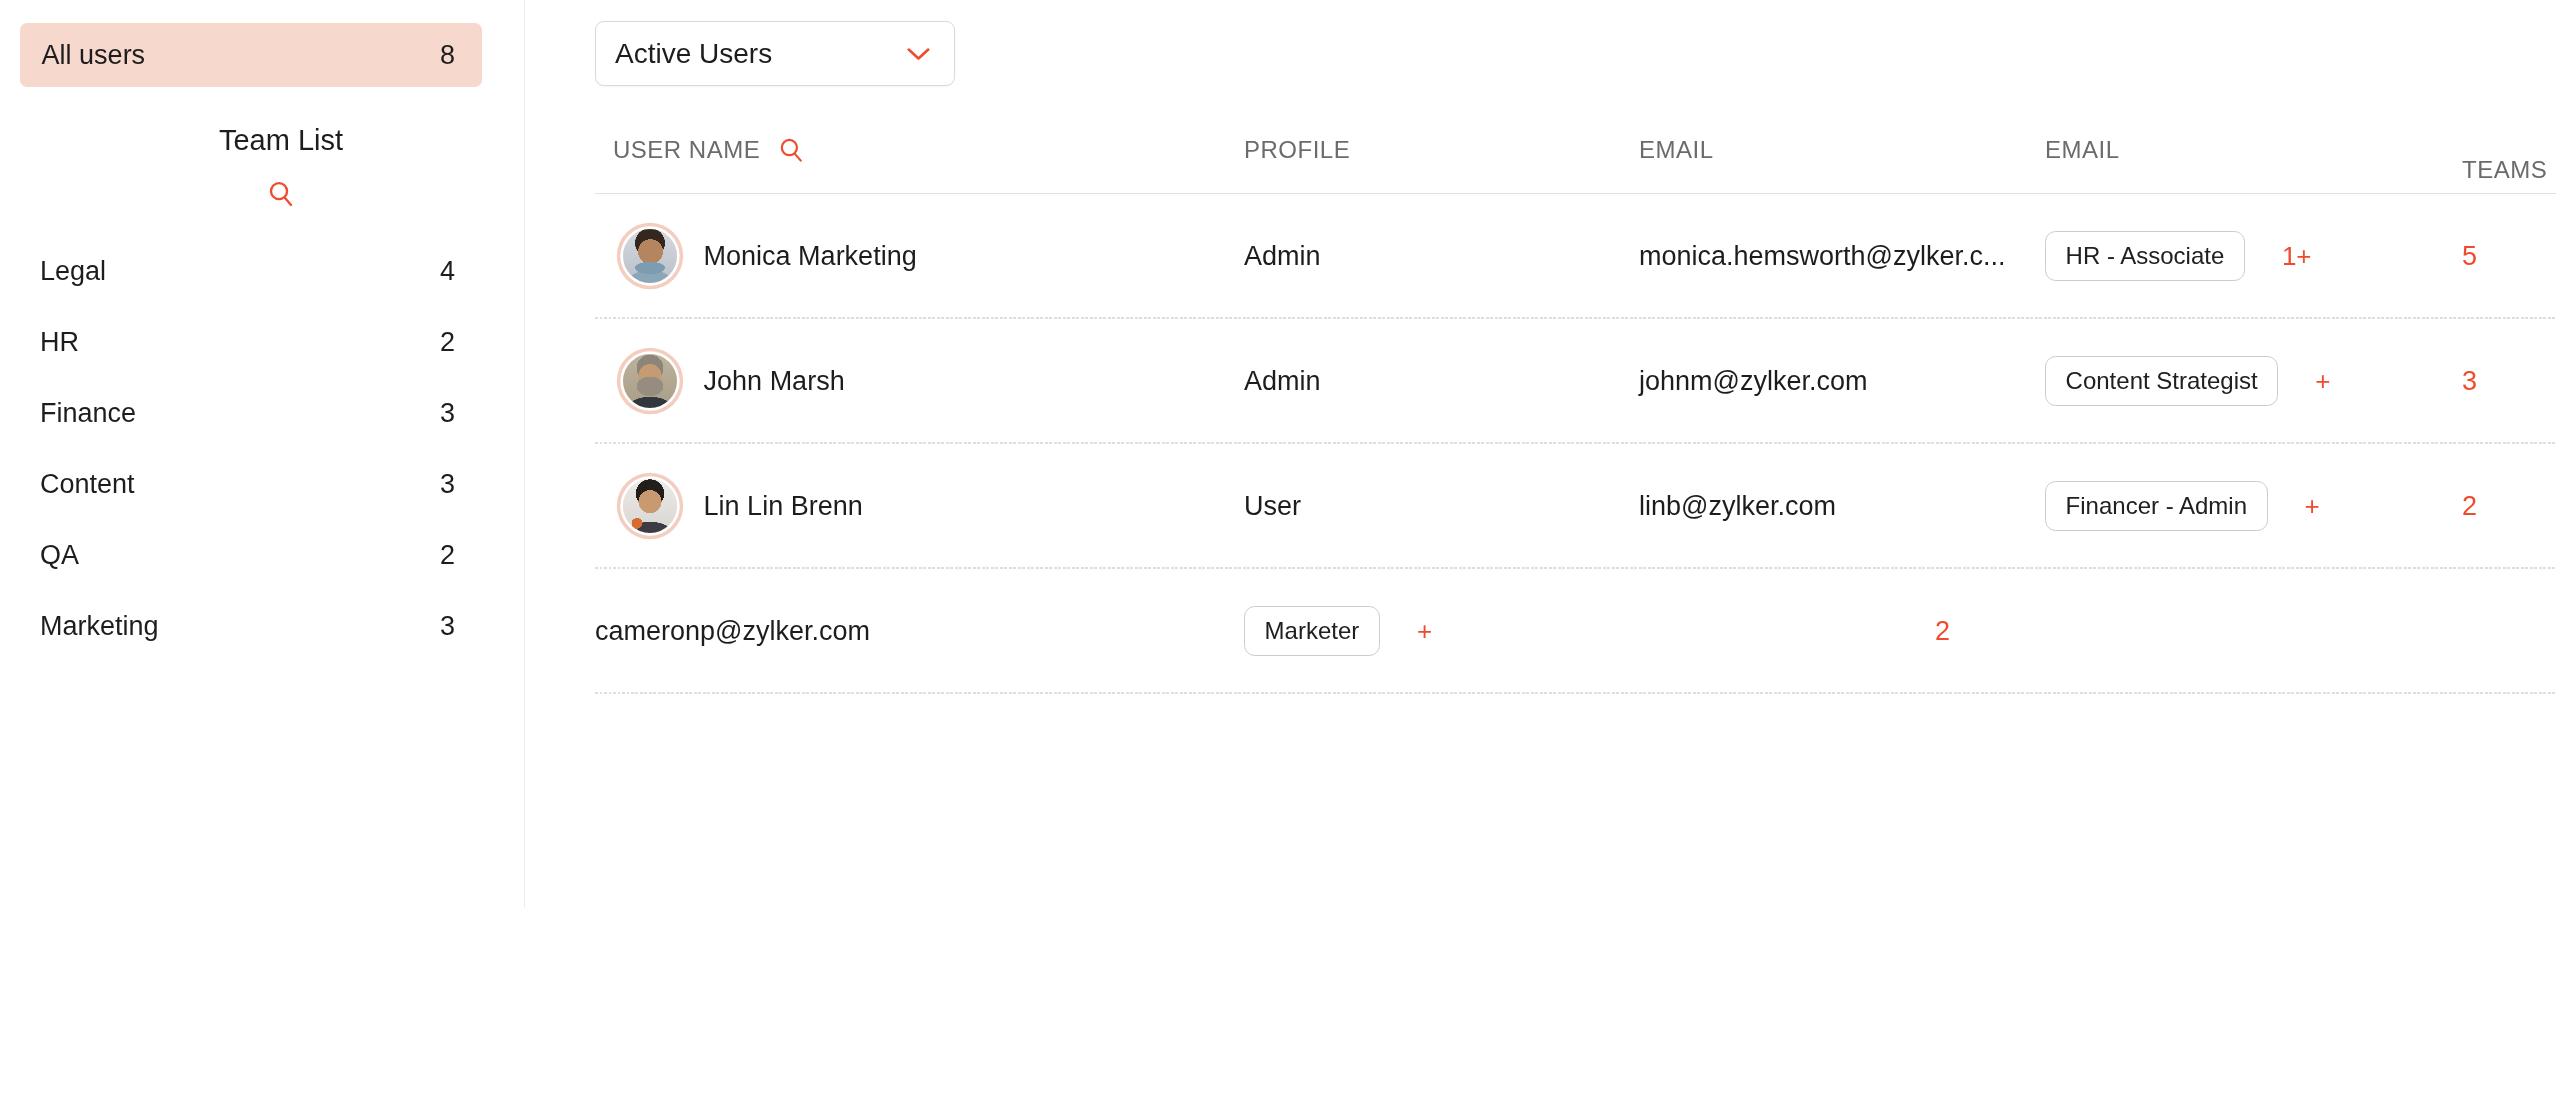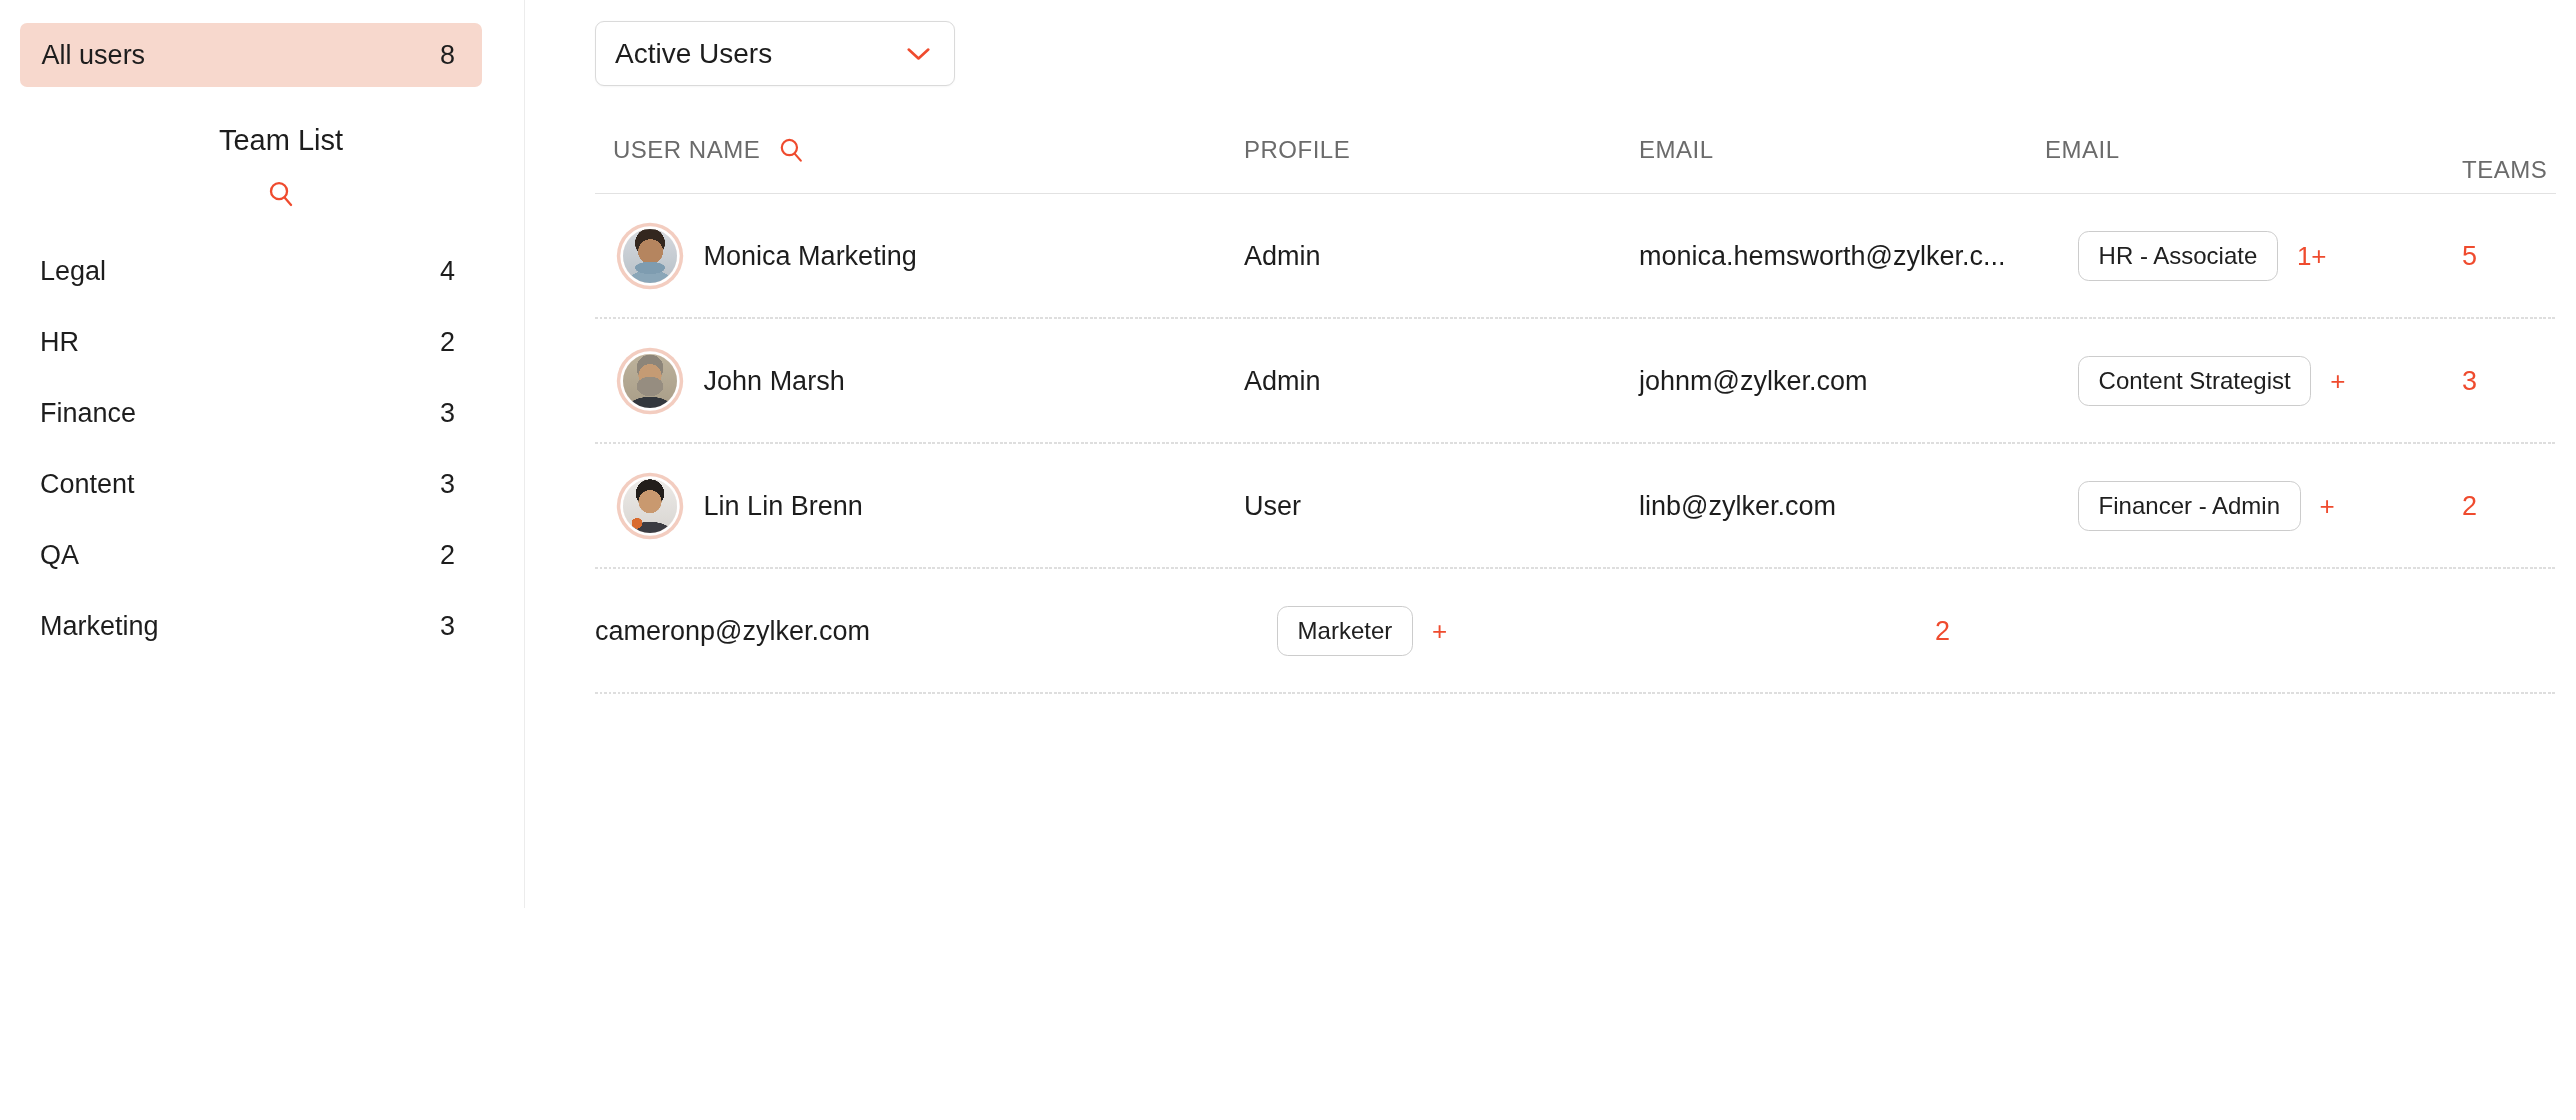--- a/index.html
+++ b/index.html
@@ -33,21 +33,21 @@
     border-bottom:1.8px solid #e2e2e2; color:#6b6b6b; font-size:24px; letter-spacing:0.5px; }
   .gh-name { padding-left:18px; display:flex; align-items:center; gap:18px; }
   .gh-teams { text-align:right; padding-right:23px;margin-top:39px; }
 
   .trow { height:125px; display:grid; grid-template-columns:649px 395px 406px 417px 1fr;
     align-items:center; position:relative; font-size:27px; }
   .trow::after { content:""; position:absolute; left:0; right:0; bottom:0; height:1.8px;
     background:repeating-linear-gradient(90deg,#dedede 0 2.7px, transparent 2.7px 4.5px); }
   .name-cell { display:flex; align-items:center; gap:27px; padding-left:21.4px; }
   .teams-cell { text-align:right; padding-right:95px; color:#ef4b2e; cursor:pointer; }
-  .roles-cell { display:flex; align-items:center; gap:19px;margin-left:33px; }
+  .roles-cell { display:flex; align-items:center; gap:37px; }
   .badge { border:1.8px solid #cccccc; border-radius:10.7px; background:#fff;
     padding:9.8px 19.6px; font-size:24px; color:#202020; white-space:nowrap; cursor:pointer; }
   .more { color:#ef4b2e; font-size:26px; cursor:pointer; }
 
   
   .avatar { width:54px; height:54px; border-radius:50%; flex:0 0 54px;
     box-shadow:0 0 0 2.7px #ffffff, 0 0 0 6.2px #f3cdc0; margin-left:6.2px; }
   .av0 { background:
       radial-gradient(ellipse 15px 6.2px at 50% 72%, #7e9cb0 0 99%, transparent 100%),
       radial-gradient(ellipse 23px 14.3px at 50% 102%, #8aa6b8 0 99%, transparent 100%),

